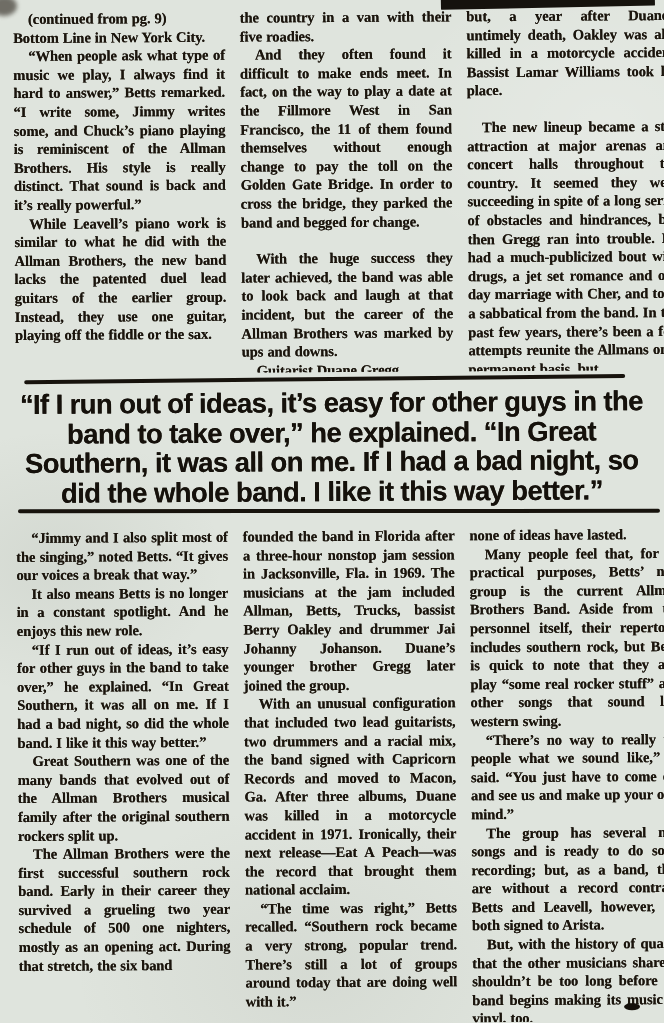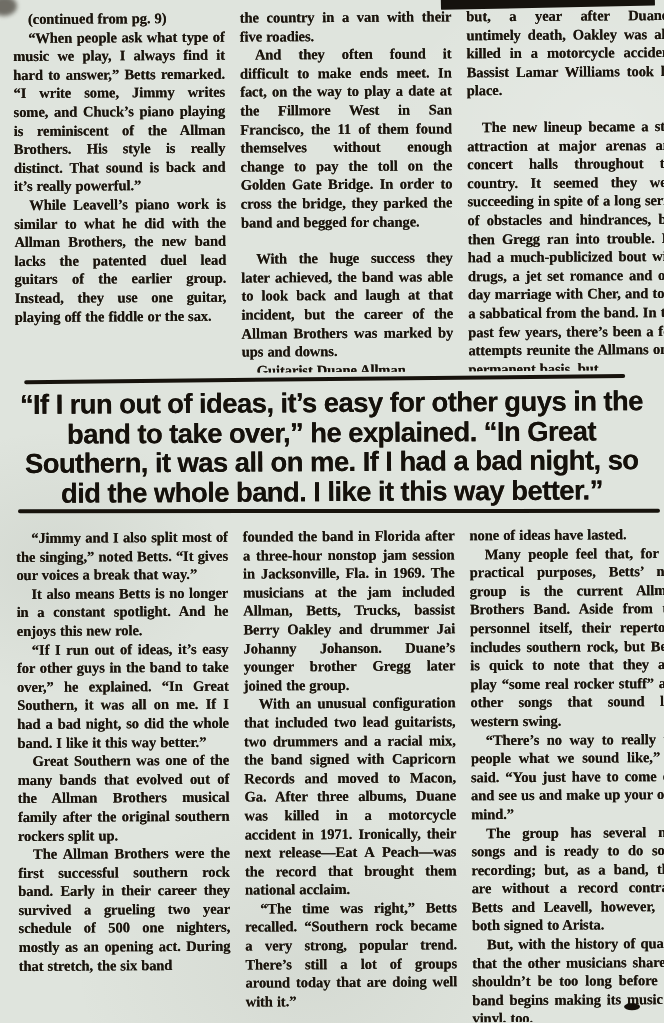--- a/index.html
+++ b/index.html
@@ -81,28 +81,29 @@
 
 <div class="page">
   <div class="content">
 
     <div class="photo-edge-bar"></div>
     <div class="corner-smudge"></div>
 
     <section class="cols top">
       <div class="col">
           <p class="">(continued from pg. 9)</p>
+          <p class="noindent">Bottom Line in New York City.</p>
           <p class="">“When people ask what type of music we play, I always find it hard to answer,” Betts remarked. “I write some, Jimmy writes some, and Chuck’s piano playing is reminiscent of the Allman Brothers. His style is really distinct. That sound is back and it’s really powerful.”</p>
           <p class="">While Leavell’s piano work is similar to what he did with the Allman Brothers, the new band lacks the patented duel lead guitars of the earlier group. Instead, they use one guitar, playing off the fiddle or the sax.</p>
         </div>
       <div class="col">
           <p class="noindent">the country in a van with their five roadies.</p>
           <p class="">And they often found it difficult to make ends meet. In fact, on the way to play a date at the Fillmore West in San Francisco, the 11 of them found themselves without enough change to pay the toll on the Golden Gate Bridge. In order to cross the bridge, they parked the band and begged for change.</p>
           <p class=" gap">With the huge success they later achieved, the band was able to look back and laugh at that incident, but the career of the Allman Brothers was marked by ups and downs.</p>
-          <p class="">Guitarist Duane Allman</p>
+          <p class="">Guitarist Duane Gregg</p>
         </div>
       <div class="col">
           <p class="noindent">but, a year after Duane’s untimely death, Oakley was also killed in a motorcycle accident. Bassist Lamar Williams took his place.</p>
           <p class=" gap">The new lineup became a star attraction at major arenas and concert halls throughout the country. It seemed they were succeeding in spite of a long series of obstacles and hindrances, but then Gregg ran into trouble. He had a much-publicized bout with drugs, a jet set romance and one day marriage with Cher, and took a sabbatical from the band. In the past few years, there’s been a few attempts reunite the Allmans on a permanent basis, but</p>
         </div>
     </section>
 
     <div class="rule rule-top"></div>
 
     <div class="pull-quote">“If I run out of ideas, it’s easy for other guys in the band to take over,” he explained. “In Great Southern, it was all on me. If I had a bad night, so did the whole band. I like it this way better.”</div>

